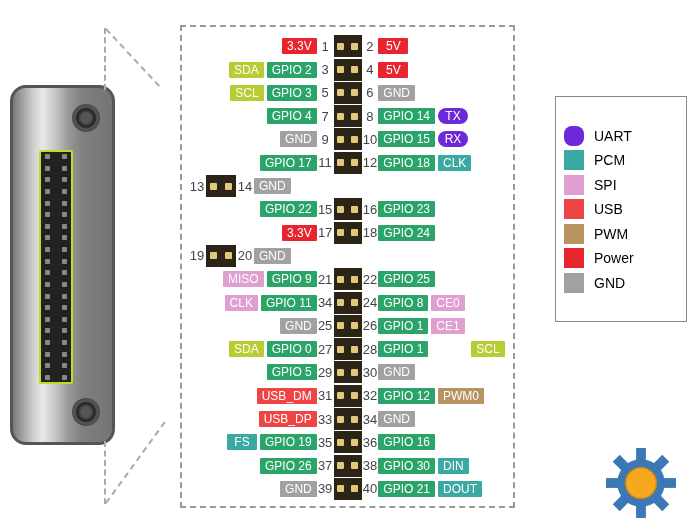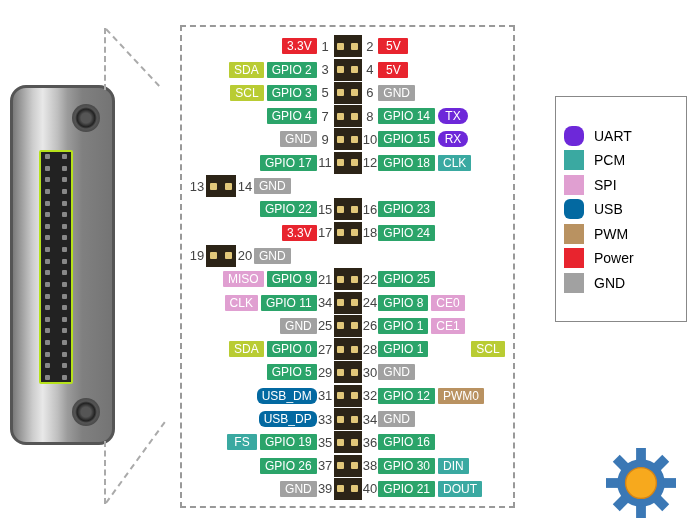--- a/index.html
+++ b/index.html
@@ -25,21 +25,21 @@
   .pinrow .rightside { width: 138px; display: flex; justify-content: flex-start; gap: 3px; }
   .tag { font-size: 12px; color: #fff; padding: 1px 5px; min-width: 30px; text-align: center; border-radius: 1px; white-space: nowrap; }
 
   .c-gnd { background: #a1a1a1; }
   .c-power { background: #e8242e; }
   .c-gpio { background: #2ba46a; }
   .c-i2c { background: #b9cc33; margin-left: 40px; }
   .c-uart { background: #6d28d9; border-radius: 8px; }
   .c-spi { background: #e09fd1; color:#fff; }
   .c-pcm { background: #3aa9a1; }
-  .c-usb { background: #0369a1; border-radius: 6px; }
+  .c-usb { background: #ef4444; }
   .c-pwm { background: #b99261; }
 
   
   .line1 { position:absolute; border-top:2px dashed #aaa; width:78px; left:106px; top:28px; transform-origin:left; transform:rotate(47deg); }
   .line2 { position:absolute; border-top:2px dashed #aaa; width:100px; left:106px; top:502px; transform-origin:left; transform:rotate(-54deg); }
   .line1b { position:absolute; border-left:2px dashed #aaa; height:62px; left:104px; top:28px; }
   .line2b { position:absolute; border-left:2px dashed #aaa; height:63px; left:104px; top:441px; }
 
   
   .legend { position: absolute; left: 555px; top: 96px; width: 132px; border: 1px solid #888; padding: 24px 8px; }

